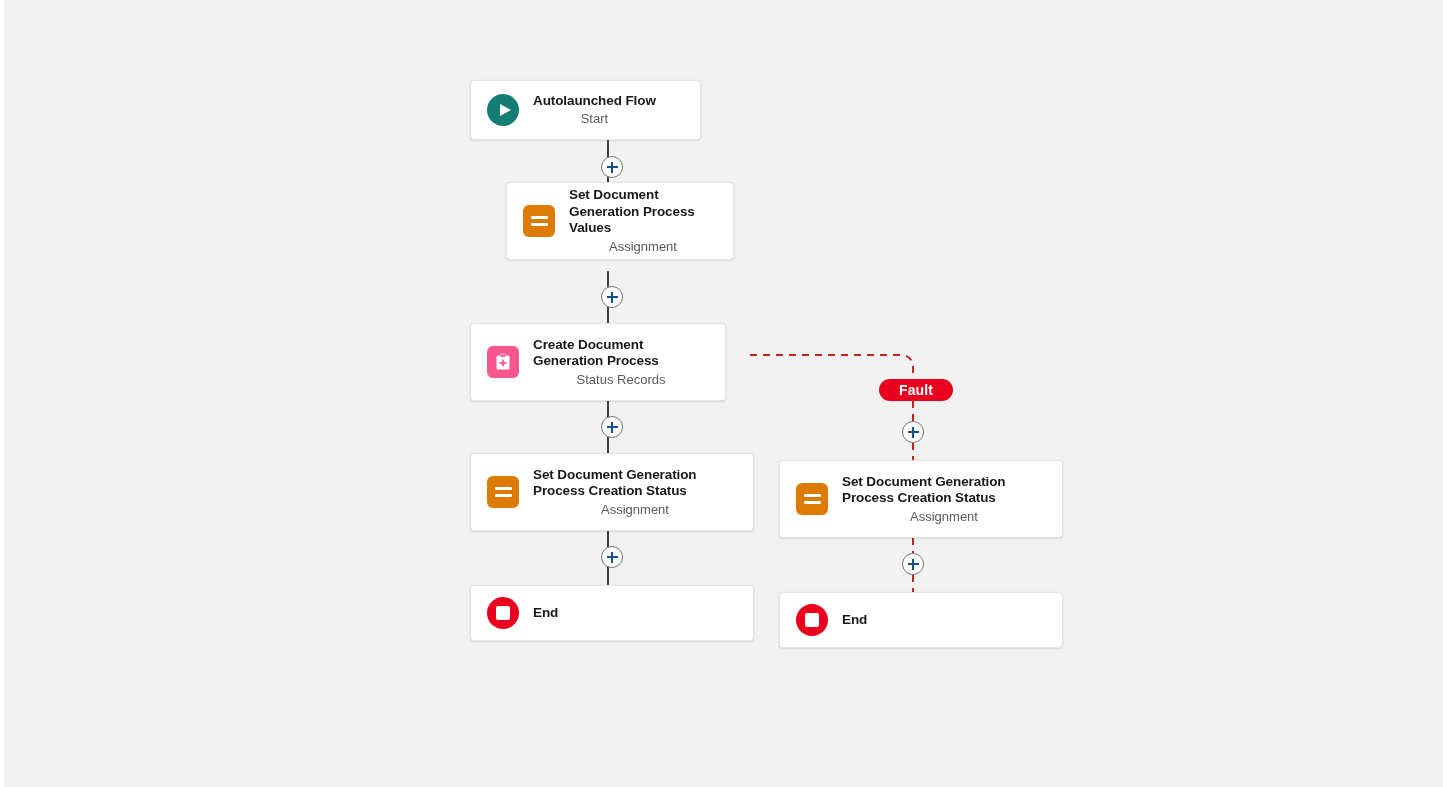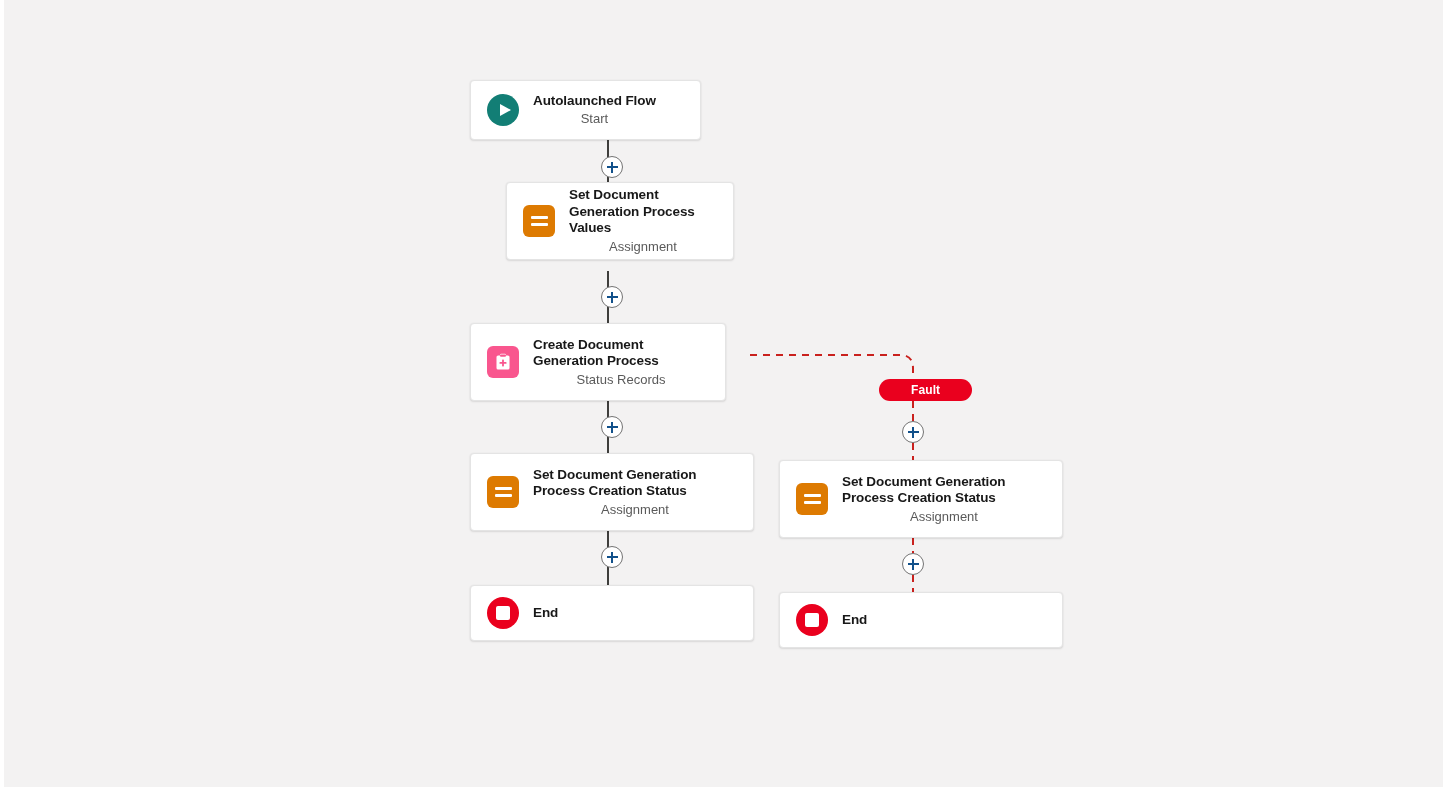--- a/index.html
+++ b/index.html
@@ -143,25 +143,25 @@
     position: absolute;
     background: #11508a;
   }
   .plus::before { width: 11px; height: 2px; }
   .plus::after  { width: 2px;  height: 11px; }
 
   
   .fault-pill {
     position: absolute;
     height: 22px;
-    padding: 0 32px;
+    padding: 0 20px;
     background: #ea001e;
     border-radius: 11px;
     color: #ffffff;
-    font-size: 12px;
+    font-size: 14px;
     font-weight: bold;
     display: flex; align-items: center; justify-content: center;
     letter-spacing: 0.1px;
   }
 </style>
 </head>
 <body>
 
 <div id="canvas">
 

